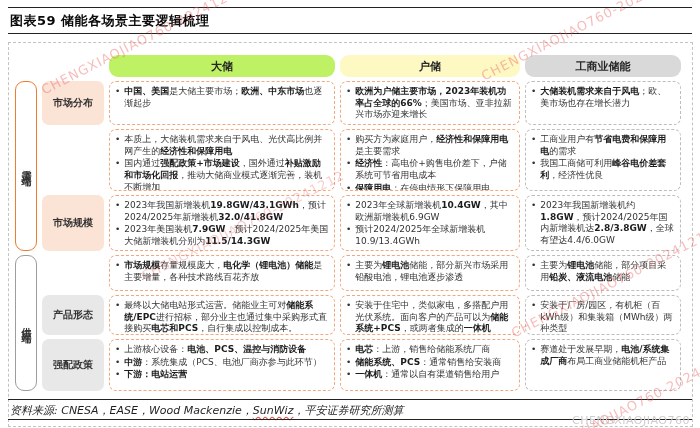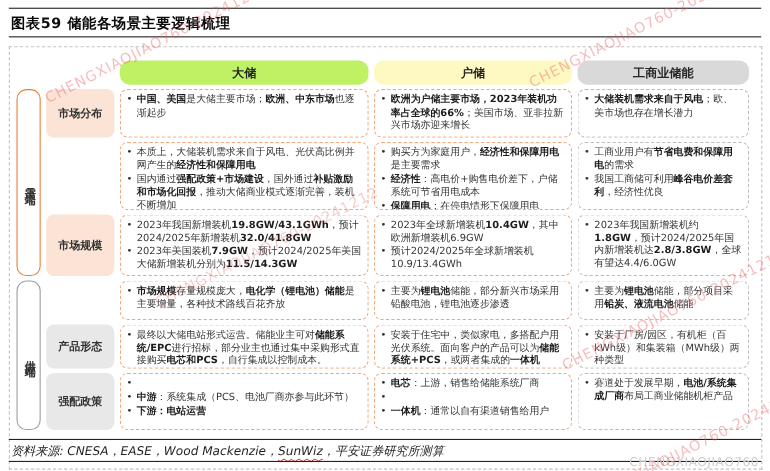--- a/index.html
+++ b/index.html
@@ -225,37 +225,39 @@
       <div class="bullet">
         <span class="dot">•</span>
         <span>安装于厂房/园区，有机柜（百kWh级）和集装箱（MWh级）两种类型</span>
       </div>
     </div>
 
   <div class="rlabel rl-g" style="grid-row:7">强配政策</div>
   <div class="cell b-o c1" style="grid-row:7">
       <div class="bullet">
         <span class="dot">•</span>
+        <span>上游核心设备：<b>电池、PCS、温控与消防设备</b></span>
       </div>
       <div class="bullet">
         <span class="dot">•</span>
         <span><b>中游</b>：系统集成（PCS、电池厂商亦参与此环节）</span>
       </div>
       <div class="bullet">
         <span class="dot">•</span>
         <span><b>下游：电站运营</b></span>
       </div>
     </div>
   <div class="cell b-o c2" style="grid-row:7">
       <div class="bullet">
         <span class="dot">•</span>
         <span><b>电芯</b>：上游，销售给储能系统厂商</span>
       </div>
       <div class="bullet">
         <span class="dot">•</span>
+        <span><b>储能系统、PCS</b>：通常销售给安装商</span>
       </div>
       <div class="bullet">
         <span class="dot">•</span>
         <span><b>一体机</b>：通常以自有渠道销售给用户</span>
       </div>
     </div>
   <div class="cell b-g c3" style="grid-row:7">
       <div class="bullet">
         <span class="dot">•</span>
         <span>赛道处于发展早期，<b>电池/系统集成厂商</b>布局工商业储能机柜产品</span>

